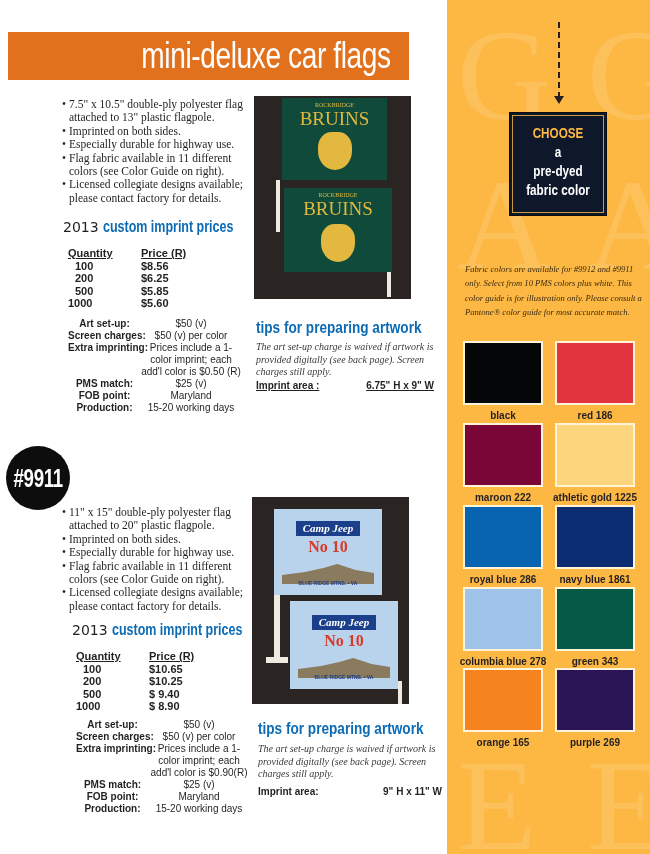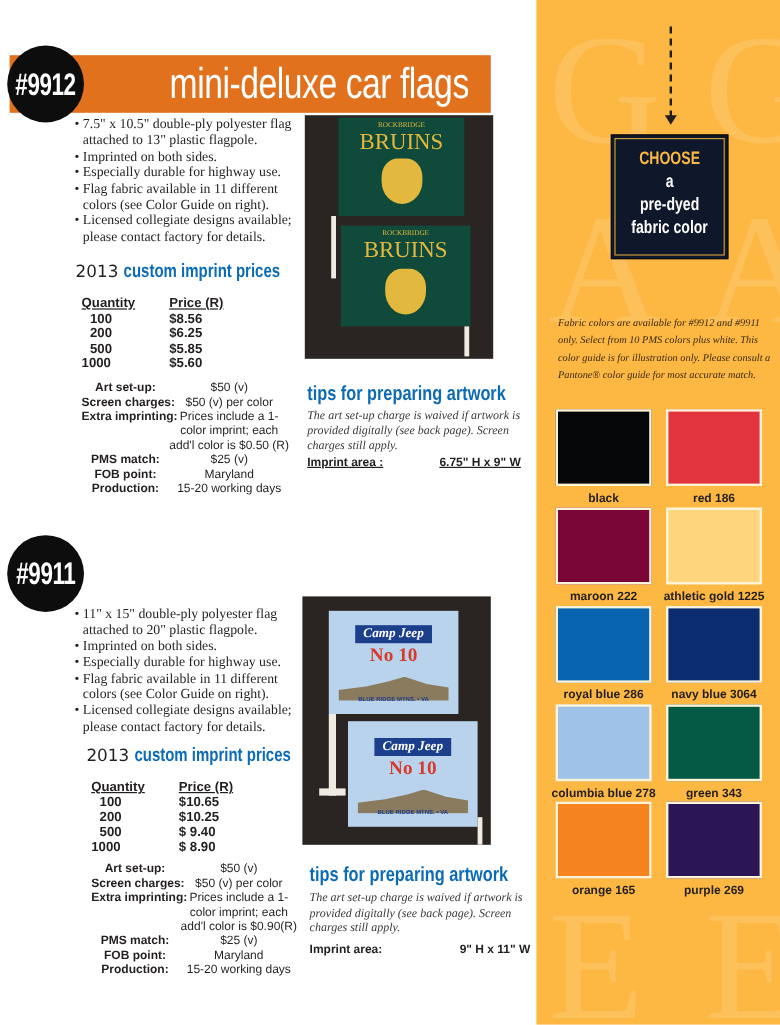--- a/index.html
+++ b/index.html
@@ -50,25 +50,22 @@
     .choose-rest { color: #ffffff; }
     .panel-note { position: absolute; left: 18px; top: 262px; width: 178px; font-family: "Liberation Serif", serif; font-style: italic; font-size: 8.6px; line-height: 14.3px; color: #3b2a10; }
 
     .swatch { position: absolute; width: 80px; height: 64px; border: 2px solid #fff3d8; }
     .swatch-label { position: absolute; width: 100px; text-align: center; font-size: 10px; font-weight: bold; color: #231f20; white-space: nowrap; }
   </style>
 </head>
 <body>
 
 <div class="section" style="top:0;height:430px;">
-  <div class="banner" style="top:46px;">
+  <div class="banner" style="top:32px;">
     <div class="banner-title">mini-deluxe car flags</div>
-  </div>
-  <div class="badge" style="top:38px;">
-    <span>#9912</span>
   </div>
 
   <ul class="bullets" style="left:60px;top:98px;width:190px;">
     <li>7.5" x 10.5" double-ply polyester flag attached to 13" plastic flagpole.</li>
     <li>Imprinted on both sides.</li>
     <li>Especially durable for highway use.</li>
     <li>Flag fabric available in 11 different colors (see Color Guide on right).</li>
     <li>Licensed collegiate designs available; please contact factory for details.</li>
   </ul>
 
@@ -269,21 +266,21 @@
       <div class="swatch-label" style="left: 6px; top: 410px;">black</div>
       <div class="swatch" style="left: 108px; top: 341px; background: rgb(226, 52, 63);"></div>
       <div class="swatch-label" style="left: 98px; top: 410px;">red 186</div>
       <div class="swatch" style="left: 16px; top: 423px; background: rgb(122, 6, 56);"></div>
       <div class="swatch-label" style="left: 6px; top: 492px;">maroon 222</div>
       <div class="swatch" style="left: 108px; top: 423px; background: rgb(253, 213, 124);"></div>
       <div class="swatch-label" style="left: 98px; top: 492px;">athletic gold 1225</div>
       <div class="swatch" style="left: 16px; top: 505px; background: rgb(8, 99, 176);"></div>
       <div class="swatch-label" style="left: 6px; top: 574px;">royal blue 286</div>
       <div class="swatch" style="left: 108px; top: 505px; background: rgb(11, 44, 112);"></div>
-      <div class="swatch-label" style="left: 98px; top: 574px;">navy blue  3064</div>
+      <div class="swatch-label" style="left: 98px; top: 574px;">navy blue  1861</div>
       <div class="swatch" style="left: 16px; top: 587px; background: rgb(159, 195, 232);"></div>
       <div class="swatch-label" style="left: 6px; top: 656px;">columbia blue 278</div>
       <div class="swatch" style="left: 108px; top: 587px; background: rgb(4, 90, 69);"></div>
       <div class="swatch-label" style="left: 98px; top: 656px;">green 343</div>
       <div class="swatch" style="left: 16px; top: 668px; background: rgb(245, 131, 32);"></div>
       <div class="swatch-label" style="left: 6px; top: 737px;">orange 165</div>
       <div class="swatch" style="left: 108px; top: 668px; background: rgb(43, 21, 87);"></div>
       <div class="swatch-label" style="left: 98px; top: 737px;">purple 269</div>
     </div>
 </div>

